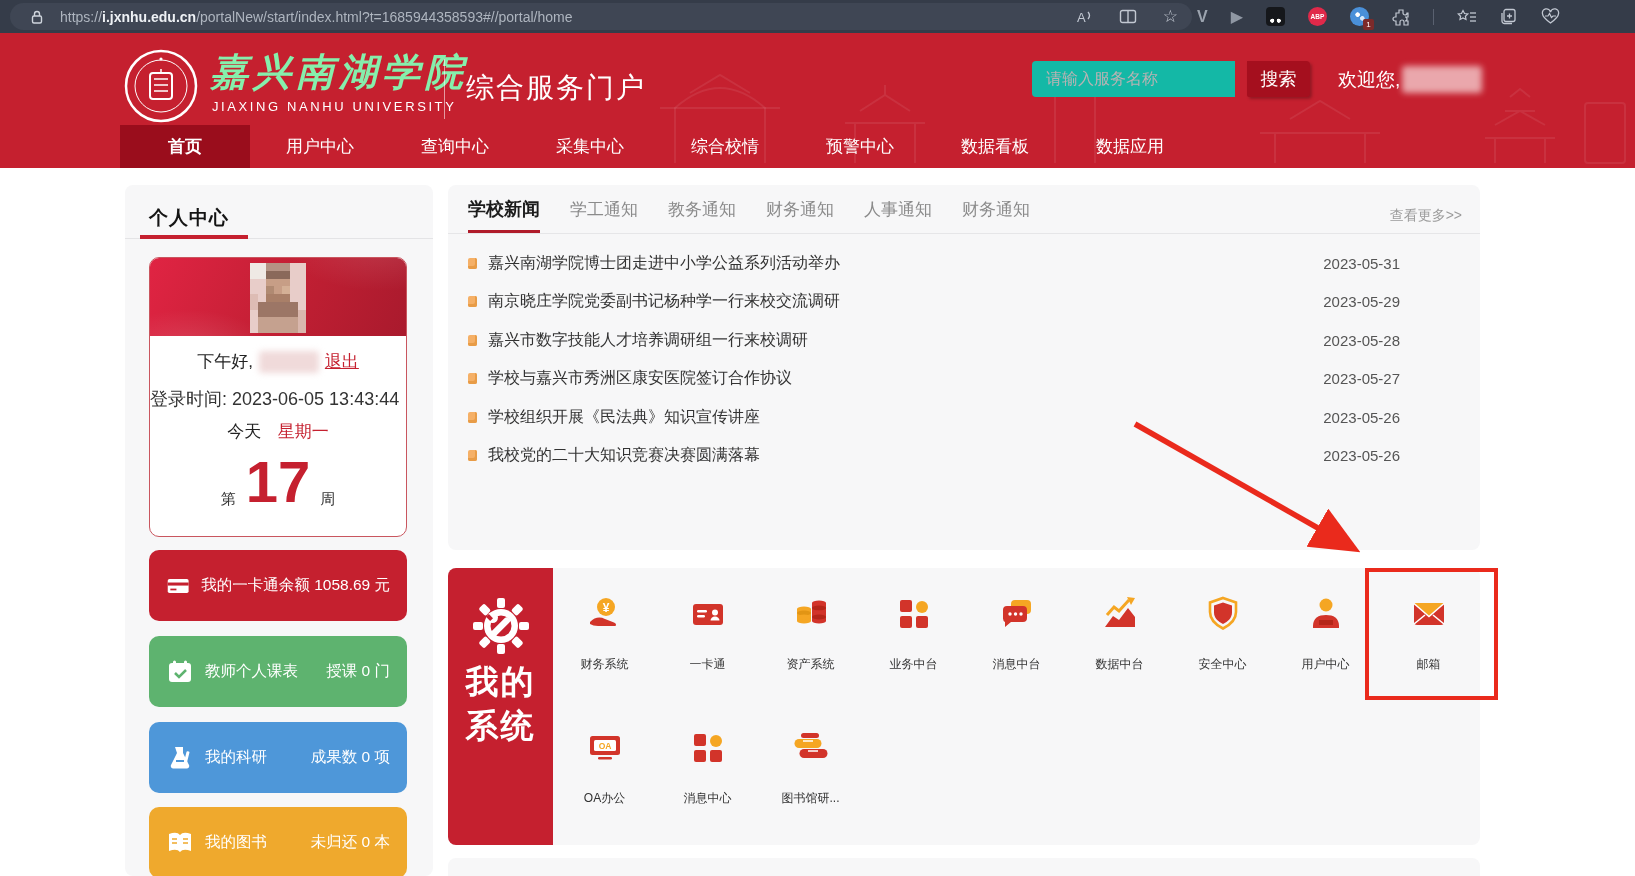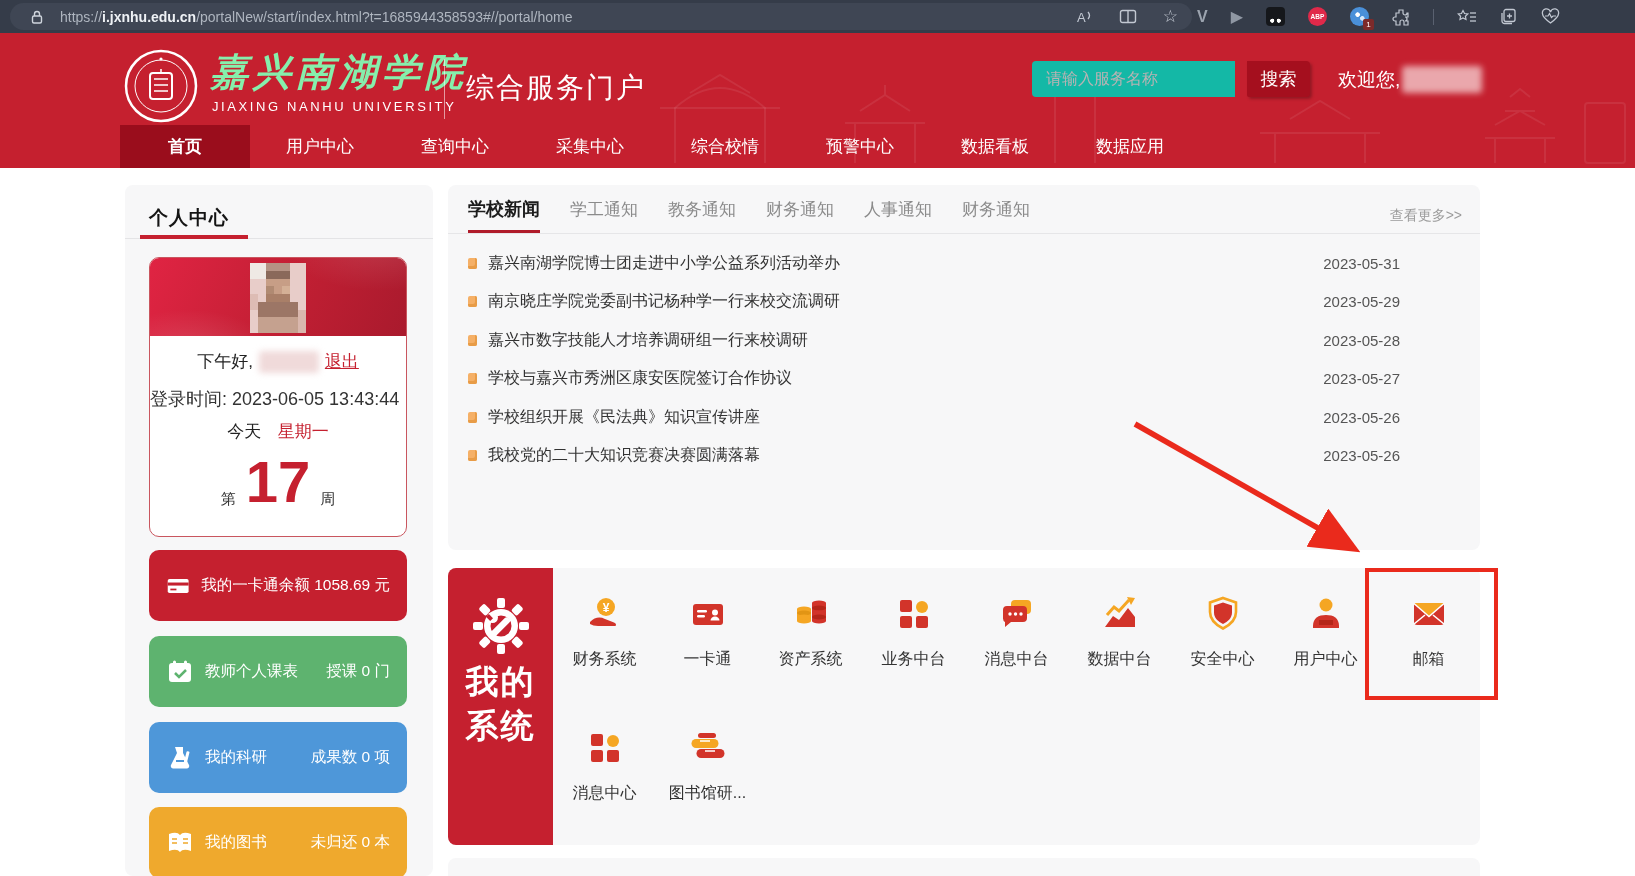--- a/index.html
+++ b/index.html
@@ -93,21 +93,21 @@
   .news-title { margin-left:11px; font-size:16px; color:#333; white-space:nowrap; overflow:hidden; }
   .news-date { margin-left:auto; font-size:15px; color:#555; }
 
   .sys-panel { position:absolute; left:448px; top:568px; width:1032px; height:277px; background:#f7f7f8; border-radius:8px; }
   .sys-side { position:absolute; left:0; top:0; width:105px; height:277px; background:#c5202f;
               border-radius:8px 0 0 8px; text-align:center; color:#fff; }
   .sys-side .t { font-size:33px; font-weight:bold; line-height:44px; letter-spacing:2px; }
   .sys-grid { position:absolute; left:105px; top:0; width:927px; }
   .sys-row { display:flex; height:134px; }
   .sys-item { width:103px; padding-top:26px; text-align:center; cursor:pointer; }
-  .sys-item .lbl { margin-top:11px; font-size:16px; color:#333; white-space:nowrap; }
+  .sys-item .lbl { margin-top:18px; font-size:12px; color:#333; white-space:nowrap; }
 
   .bottom-strip { position:absolute; left:448px; top:858px; width:1032px; height:18px; background:#f7f7f8; border-radius:8px 8px 0 0; }
 
   
   .annot-box { position:absolute; left:1365px; top:568px; width:133px; height:132px; border:4px solid #ea2a1c; z-index:40; }
   .annot-arrow { position:absolute; left:1118px; top:408px; z-index:41; pointer-events:none; }
 </style>
 </head>
 <body>
 
@@ -440,20 +440,29 @@
               <rect x="5" y="9" width="30" height="22" rx="3" fill="#d2342a"></rect>
               <polygon points="5,9 20,22 35,9" fill="#f5a623"></polygon>
               <path d="M5 9.5 L20 22.5 L35 9.5 M5 30 l11 -9 M35 30 l-11 -9" stroke="#fff" stroke-width="1.6" fill="none"></path>
             </svg>
           <div class="lbl">邮箱</div>
         </div>
       </div>
       <div class="sys-row">
         <div class="sys-item">
           <svg width="40" height="40" viewBox="0 0 40 40">
+              <rect x="5" y="8" width="30" height="19" rx="2.5" fill="#d2342a"></rect>
+              <rect x="9" y="12" width="22" height="11" rx="1.5" fill="#fff"></rect>
+              <text x="20" y="21" font-size="8.5" font-weight="bold" fill="#f5a623" text-anchor="middle">OA</text>
+              <rect x="13" y="29" width="14" height="2.6" rx="1.3" fill="#d2342a"></rect>
+            </svg>
+          <div class="lbl">OA办公</div>
+        </div>
+        <div class="sys-item">
+          <svg width="40" height="40" viewBox="0 0 40 40">
               <rect x="6" y="6" width="12" height="12" rx="2" fill="#d2342a"></rect>
               <rect x="6" y="22" width="12" height="12" rx="2" fill="#d2342a"></rect>
               <rect x="22" y="22" width="12" height="12" rx="2" fill="#d2342a"></rect>
               <circle cx="28" cy="13" r="6" fill="#f5a623"></circle>
             </svg>
           <div class="lbl">消息中心</div>
         </div>
         <div class="sys-item">
           <svg width="40" height="40" viewBox="0 0 40 40">
               <rect x="10" y="5" width="18" height="5" rx="2.5" fill="#d2342a"></rect>

